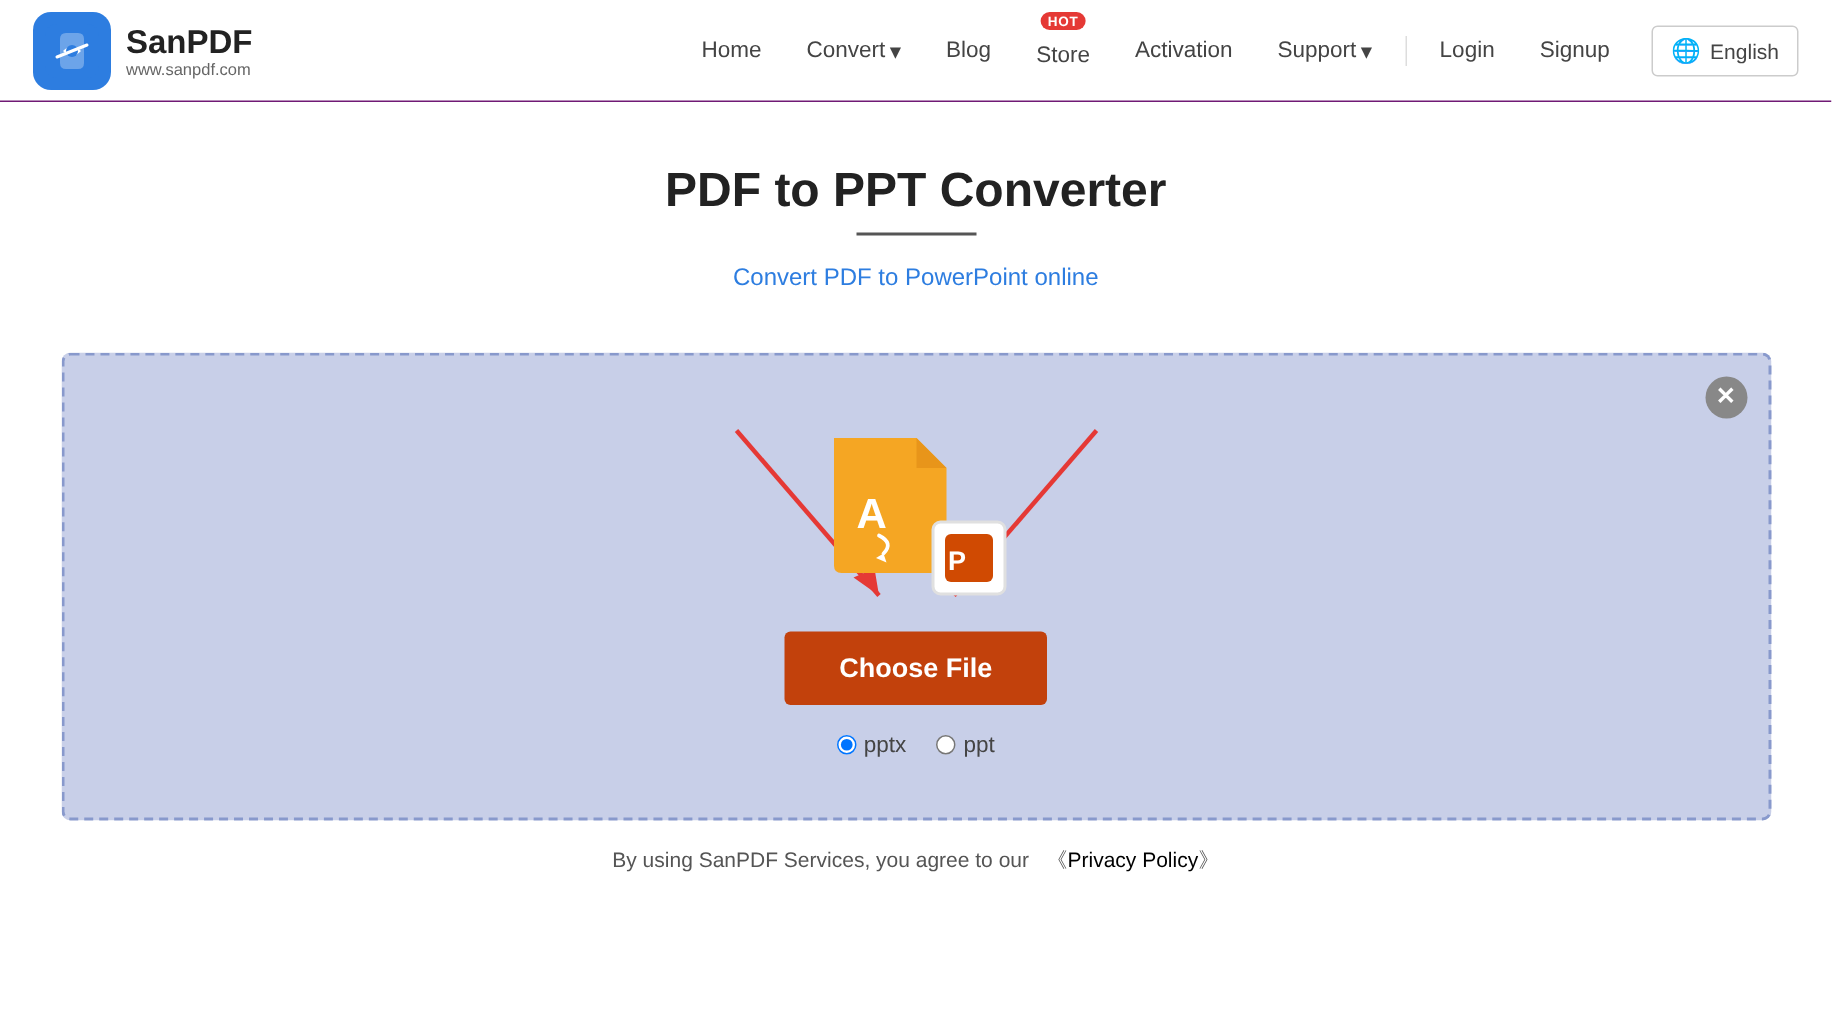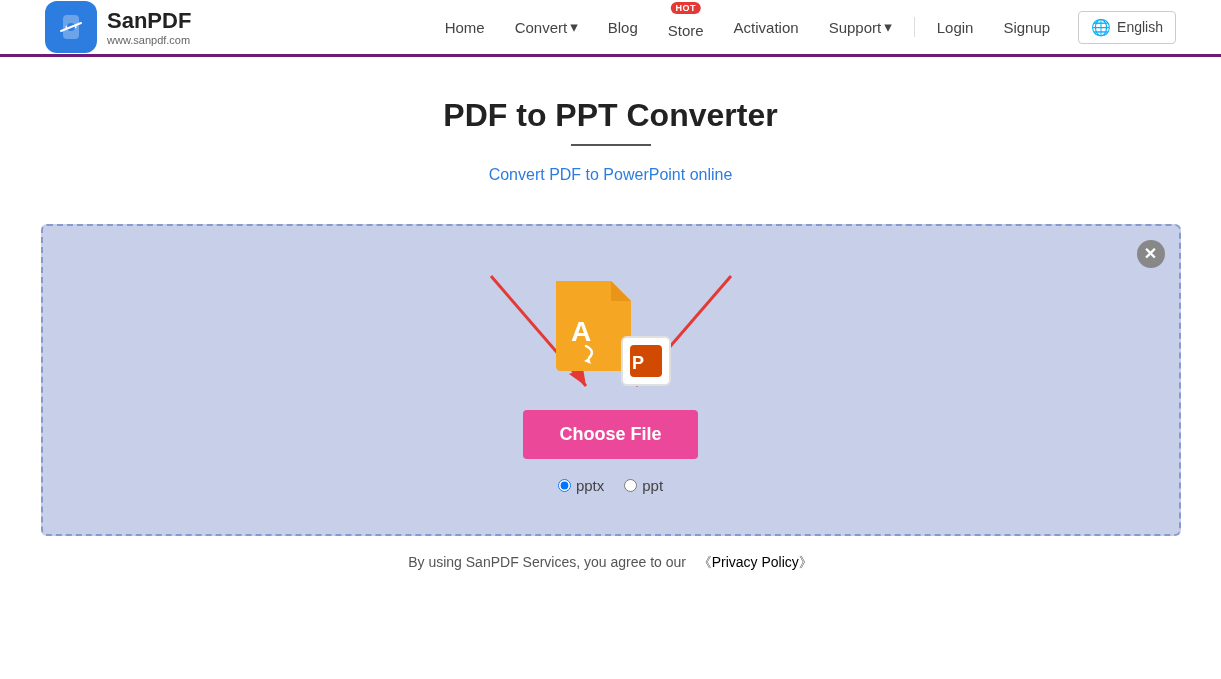--- a/index.html
+++ b/index.html
@@ -2,23 +2,23 @@
 <html><head>
   <meta charset="utf-8">
   <style>
     * { margin: 0; padding: 0; box-sizing: border-box; }
     body { font-family: Arial, sans-serif; background: #fff; color: #333; min-width: 1221px; }
 
     
     .header {
       display: flex;
       align-items: center;
-      padding: 10px 45px;
-      border-bottom: 3px solid #701a75;
-      height: 57px;
+      padding: 10px 22px;
+      border-bottom: 1px solid #701a75;
+      height: 68px;
     }
     .logo-area {
       display: flex;
       align-items: center;
       gap: 10px;
       margin-right: auto;
     }
     .logo-icon {
       width: 52px;
       height: 52px;
@@ -160,21 +160,21 @@
       align-items: center;
       justify-content: center;
       font-size: 20px;
       font-weight: bold;
       color: #d04e24;
       border: 2px solid #e0e0e0;
     }
 
     
     .choose-file-btn {
-      background: #ec4899;
+      background: #c2410c;
       color: #fff;
       border: none;
       border-radius: 4px;
       padding: 14px 36px;
       font-size: 18px;
       font-weight: bold;
       cursor: pointer;
       margin-bottom: 18px;
       z-index: 2;
     }

